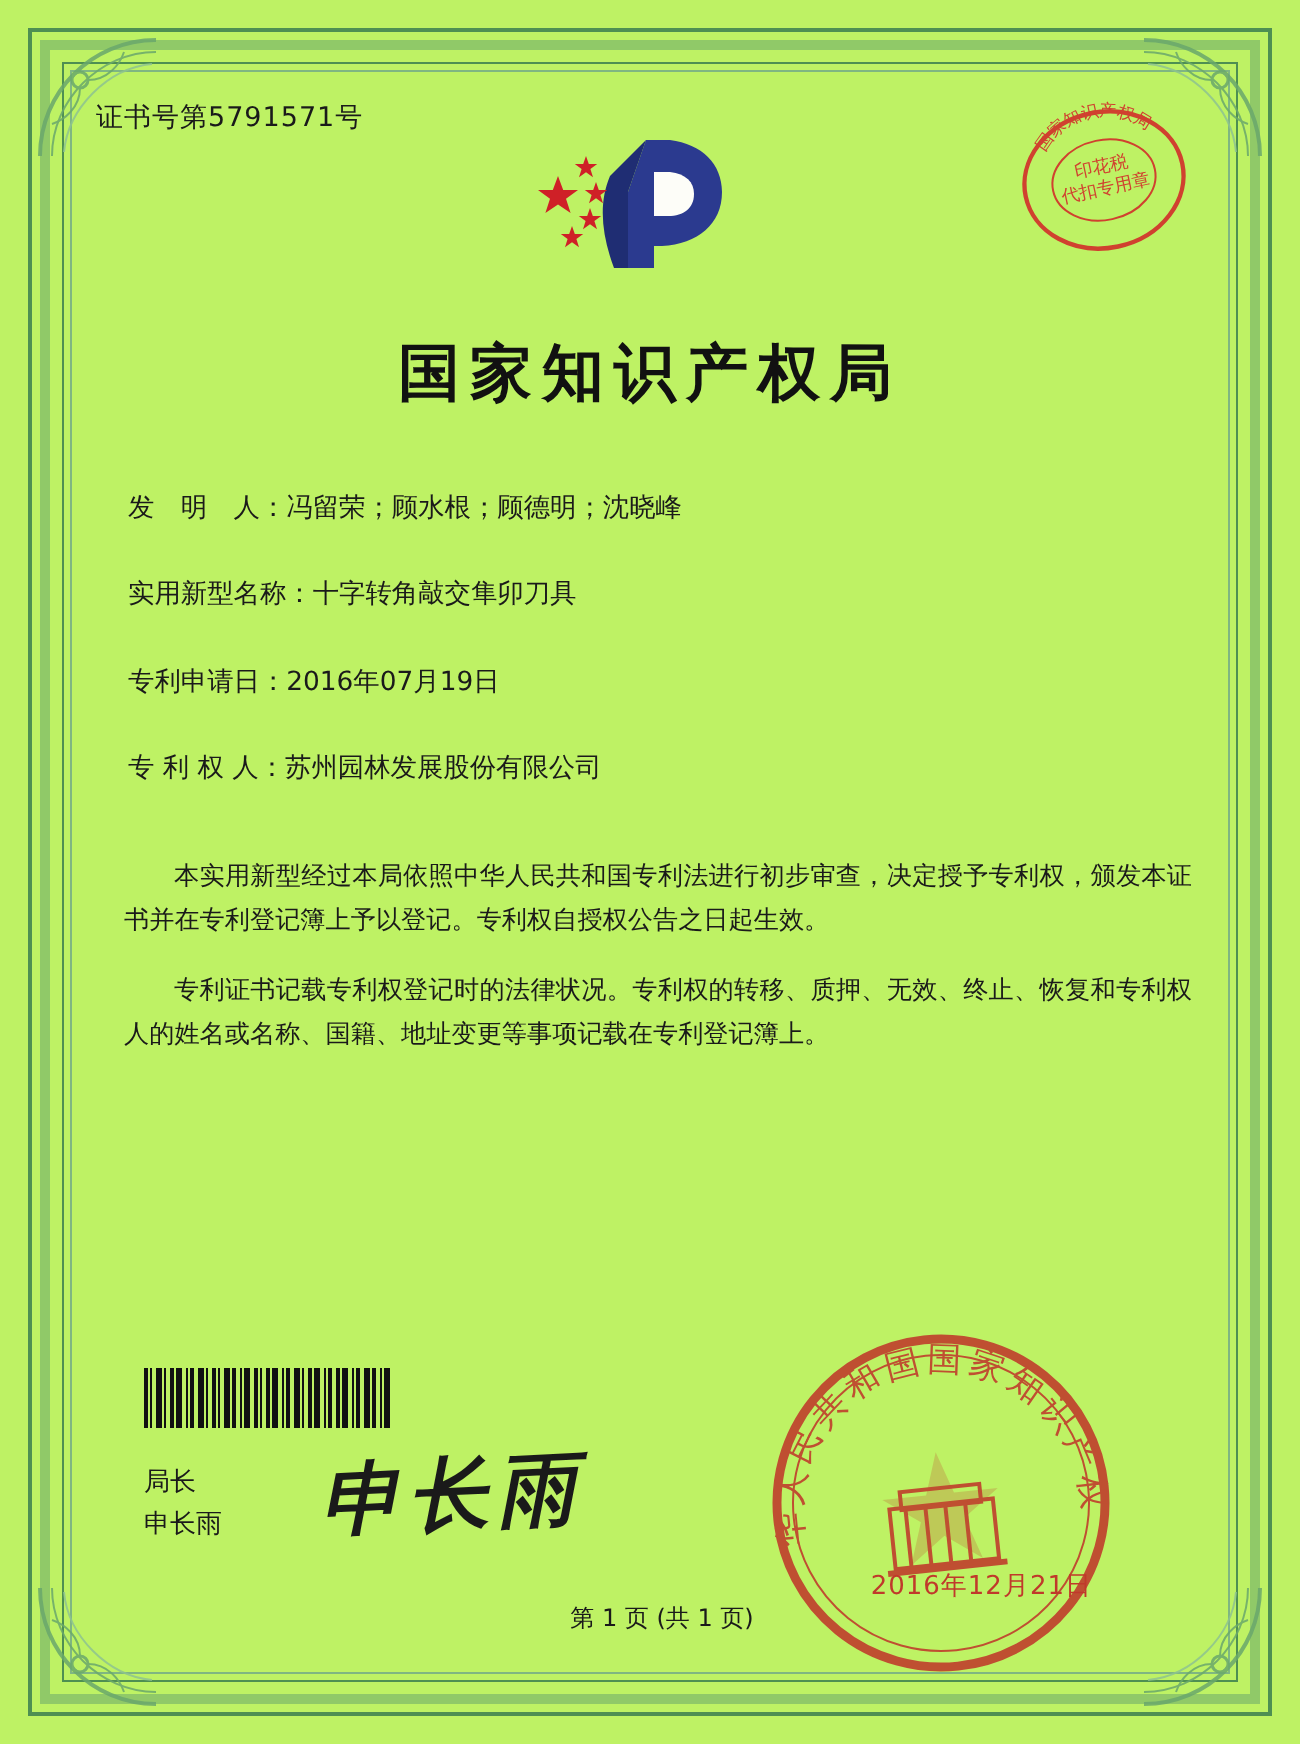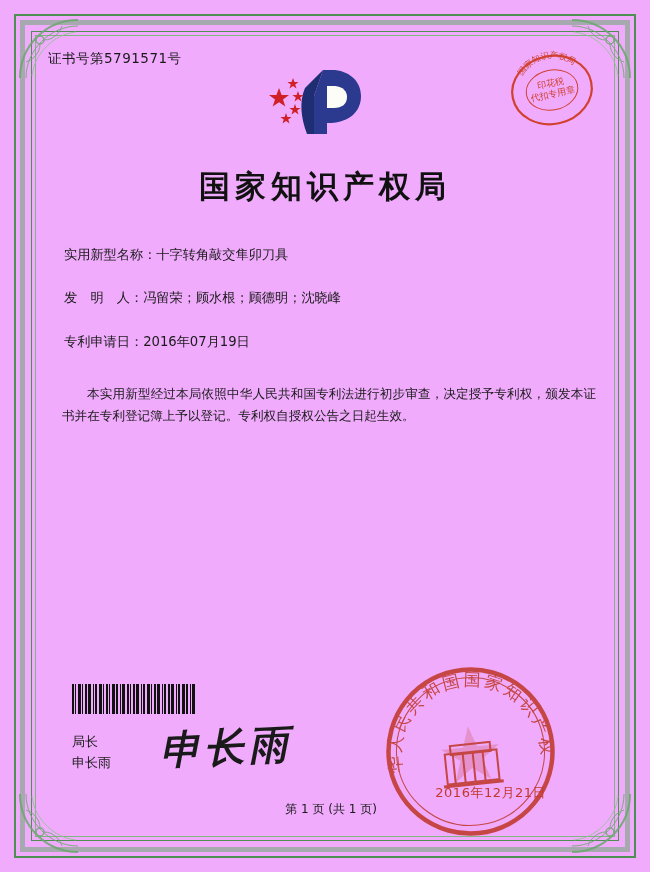--- a/index.html
+++ b/index.html
@@ -10,21 +10,21 @@
     width: 650px;
     height: 872px;
     background: #ffffff;
     font-family: "Liberation Sans", sans-serif;
     overflow: hidden;
   }
   .certificate {
     position: relative;
     width: 650px;
     height: 872px;
-    background: #f0abfc;
+    background: #bef264;
     box-sizing: border-box;
   }
   
   .frame-outer {
     position: absolute;
     left: 14px;
     top: 14px;
     right: 14px;
     bottom: 14px;
     border: 2px solid #4e8f52;
@@ -158,21 +158,21 @@
     height: 100%;
   }
   
   .sign-block {
     position: absolute;
     left: 24px;
     top: 688px;
     width: 330px;
   }
   .sign-label {
-    font-family: Liberation Serif, serif;
+    font-family: Liberation Mono, monospace;
     font-size: 13px;
     color: #1a1a1a;
     line-height: 1.6;
   }
   .sign-script {
     position: absolute;
     left: 88px;
     top: -12px;
     font-family: "DejaVu Serif", serif;
     font-size: 40px;
@@ -280,32 +280,36 @@
         <text fill="#d0412f" font-size="8.5" font-family="DejaVu Sans, sans-serif">
           <textPath href="#arcTop" startOffset="50%" text-anchor="middle">国家知识产权局</textPath>
         </text>
       </g>
     </svg>
 
     <div class="title">国家知识产权局</div>
 
     <div class="fields">
       <div class="field-row">
-        <span class="field-label">实用新型名称：</span><span class="field-value">十字转角敲交隼卯刀具</span>
+        <span class="field-label">发　明　人：</span><span class="field-value">冯留荣；顾水根；顾德明；沈晓峰</span>
       </div>
       <div class="field-row">
-        <span class="field-label">发　明　人：</span><span class="field-value">冯留荣；顾水根；顾德明；沈晓峰</span>
+        <span class="field-label">实用新型名称：</span><span class="field-value">十字转角敲交隼卯刀具</span>
       </div>
       <div class="field-row">
         <span class="field-label">专利申请日：</span><span class="field-value">2016年07月19日</span>
       </div>
+      <div class="field-row">
+        <span class="field-label">专 利 权 人：</span><span class="field-value">苏州园林发展股份有限公司</span>
+      </div>
     </div>
 
     <div class="paragraphs">
       <p class="para">本实用新型经过本局依照中华人民共和国专利法进行初步审查，决定授予专利权，颁发本证书并在专利登记簿上予以登记。专利权自授权公告之日起生效。</p>
+      <p class="para">专利证书记载专利权登记时的法律状况。专利权的转移、质押、无效、终止、恢复和专利权人的姓名或名称、国籍、地址变更等事项记载在专利登记簿上。</p>
     </div>
 
     <div class="barcode">
       <i style="width:2px"></i>
         <i style="width:1px;background:transparent"></i>
       <i style="width:1px"></i>
         <i style="width:2px;background:transparent"></i>
       <i style="width:3px"></i>
         <i style="width:1px;background:transparent"></i>
       <i style="width:1px"></i>

